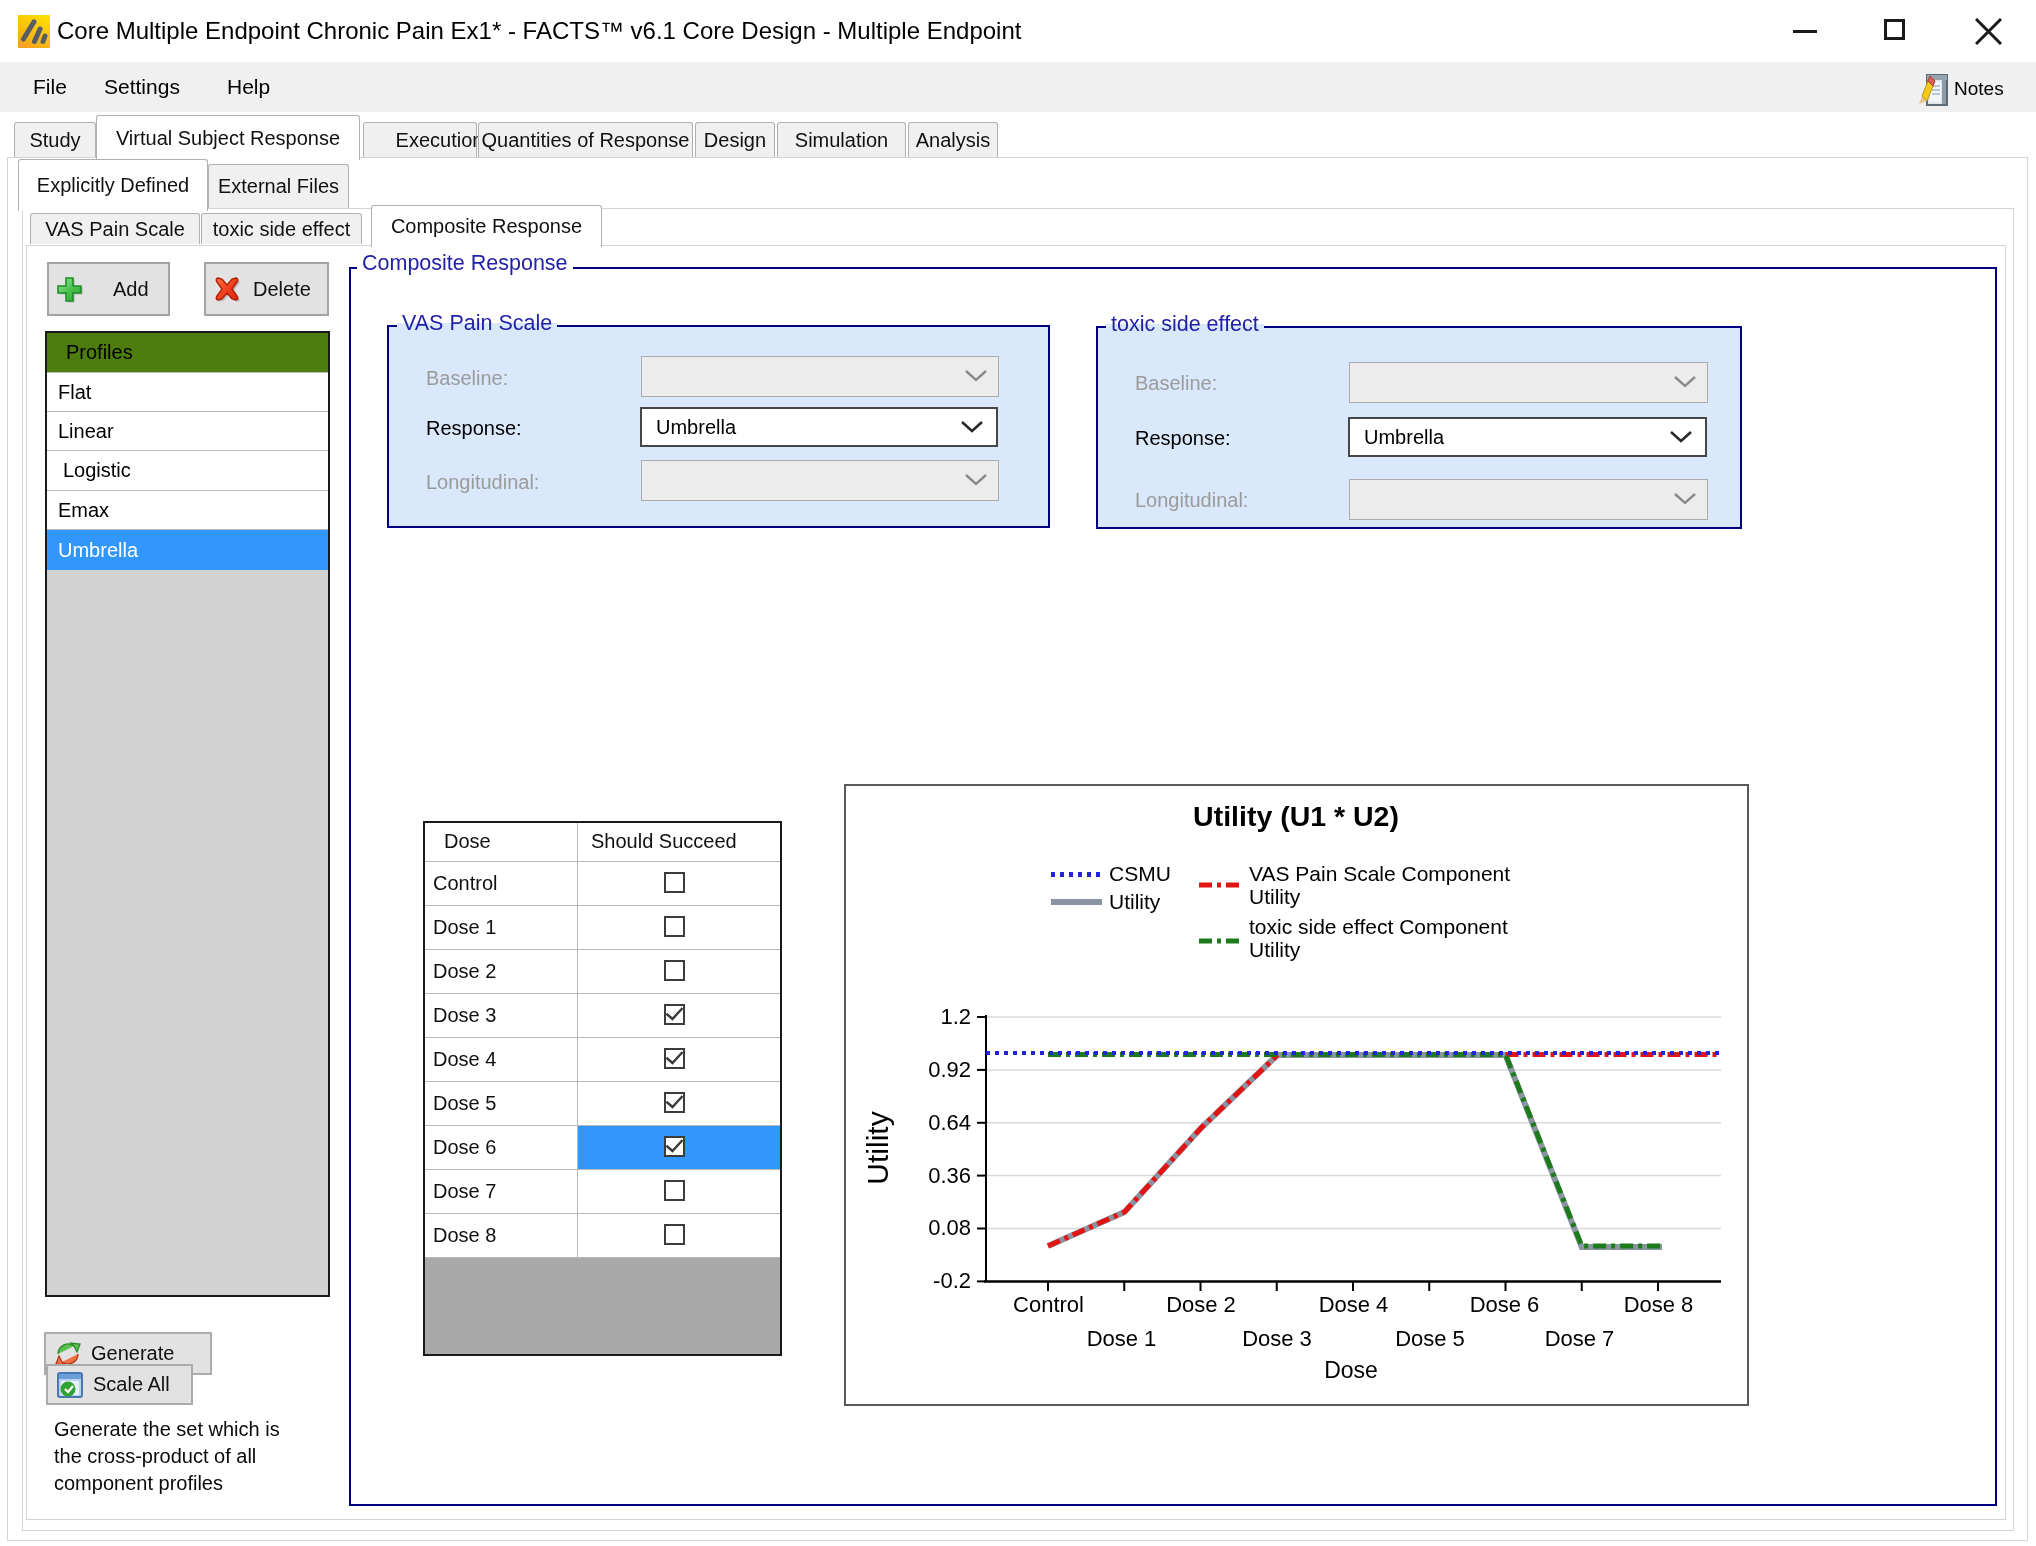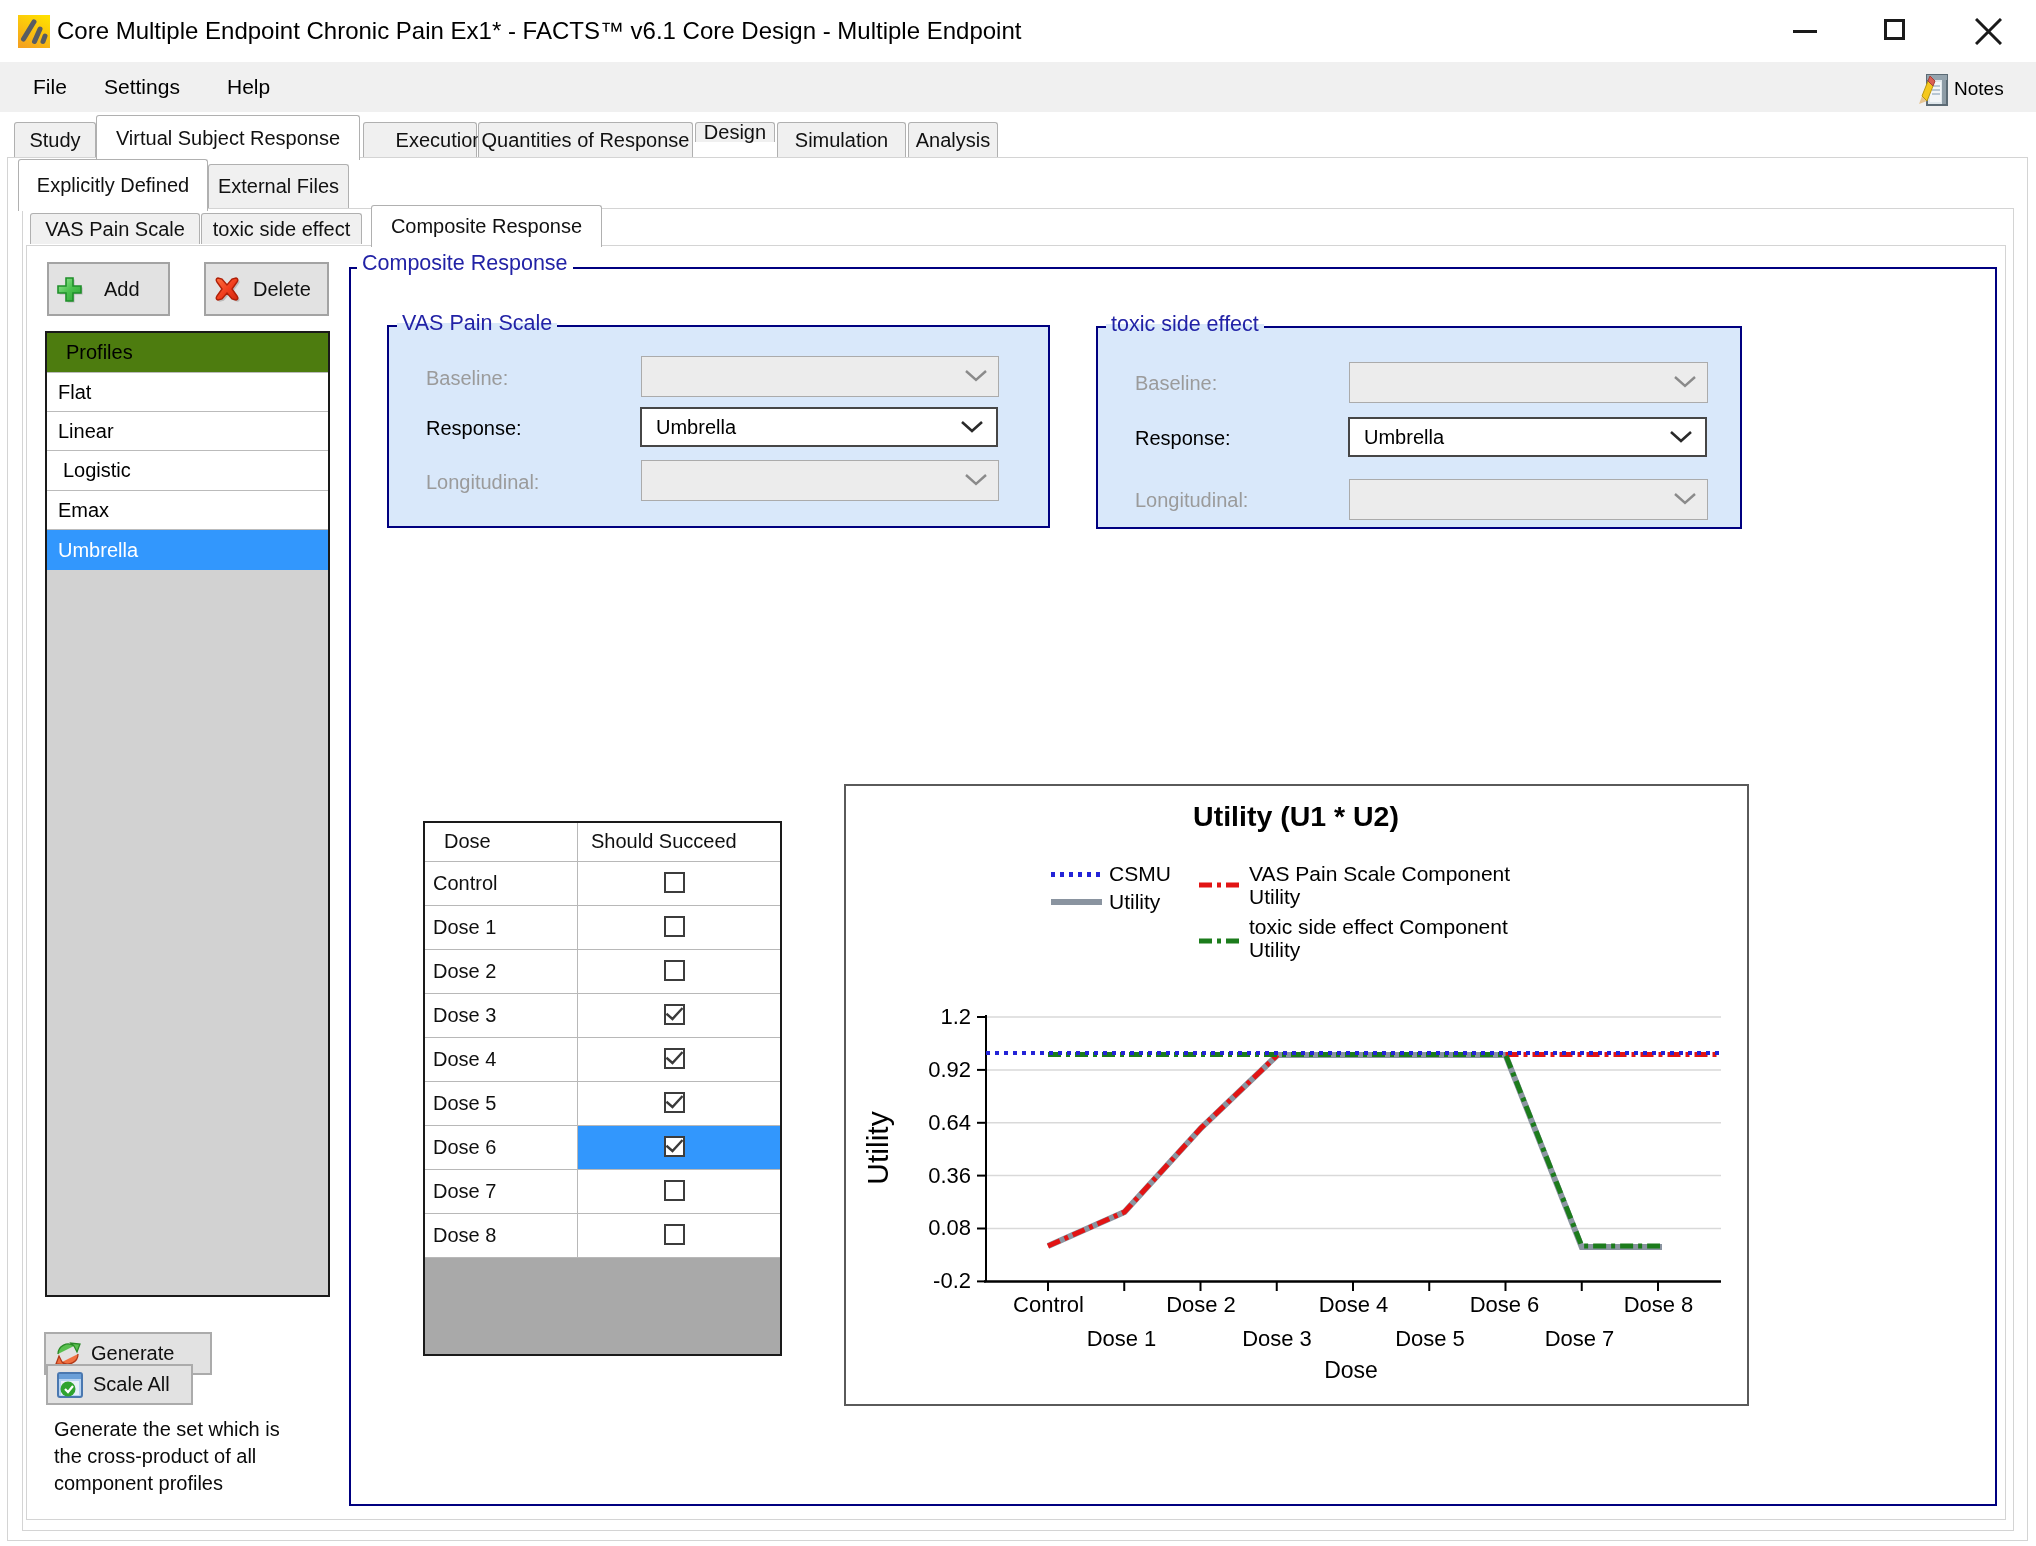--- a/index.html
+++ b/index.html
@@ -66,21 +66,21 @@
   <path d="M4 23 L10 8 L15 13 L9 28 Z" fill="#f5c81d" stroke="#b8960e" stroke-width="1"></path>
   <path d="M10 8 L12 3 L17 8 L15 13 Z" fill="#d96055" stroke="#a84038" stroke-width="1"></path>
 </svg>
 <div class="abs" style="left:1954px;top:78px;font-size:19px;">Notes</div>
 
 <div class="page" style="left:7px;top:157px;width:2021px;height:1384px;"></div>
 <div class="tab" style="left:14px;top:122px;width:82px;height:35px;">Study</div>
 <div class="tab sel" style="left:96px;top:115px;width:264px;height:45px;">Virtual Subject Response</div>
 <div class="tab" style="left:363px;top:122px;width:114px;height:35px;padding-left:39px;">Execution</div>
 <div class="tab" style="left:478px;top:122px;width:215px;height:35px;">Quantities of Response</div>
-<div class="tab" style="left:695px;top:122px;width:80px;height:20px;">Design</div>
+<div class="tab" style="left:695px;top:122px;width:80px;height:35px;">Design</div>
 <div class="tab" style="left:777px;top:122px;width:129px;height:35px;">Simulation</div>
 <div class="tab" style="left:908px;top:122px;width:90px;height:35px;">Analysis</div>
 
 <div class="page" style="left:22px;top:208px;width:1992px;height:1323px;"></div>
 <div class="tab sel" style="left:18px;top:159px;width:190px;height:52px;">Explicitly Defined</div>
 <div class="tab" style="left:208px;top:164px;width:141px;height:44px;">External Files</div>
 
 <div class="page" style="left:26px;top:245px;width:1980px;height:1275px;"></div>
 <div class="tab" style="left:30px;top:213px;width:170px;height:31px;">VAS Pain Scale</div>
 <div class="tab" style="left:201px;top:213px;width:161px;height:31px;">toxic side effect</div>
@@ -91,21 +91,21 @@
     <defs>
         <linearGradient id="gp" x1="0" y1="0" x2="1" y2="1">
       <stop offset="0" stop-color="#9fe89d"></stop>
           <stop offset="0.5" stop-color="#4cc24f"></stop>
           <stop offset="1" stop-color="#2da335"></stop>
         </linearGradient>
       </defs>
     <path d="M12 4 h7 v8 h8 v7 h-8 v8 h-7 v-8 h-8 v-7 h8 z" fill="#9a9a9a" opacity="0.55" transform="translate(1.6,1.6)"></path>
     <path d="M12 4 h7 v8 h8 v7 h-8 v8 h-7 v-8 h-8 v-7 h8 z" fill="url(#gp)" stroke="#1f8f2a" stroke-width="1.6"></path>
   </svg>
-  <span style="margin-left:19px;">Add</span>
+  <span style="margin-left:28px;">Add</span>
 </div>
 <div class="btn" style="left:204px;top:262px;width:125px;height:54px;border-width:2px;border-color:#a3a3a3;">
   <svg style="margin-left:6px;" width="31" height="31" viewBox="0 0 31 31">
     <defs>
         <linearGradient id="gx" x1="0" y1="0" x2="1" y2="1">
       <stop offset="0" stop-color="#ff7040"></stop>
           <stop offset="0.55" stop-color="#f03c1c"></stop>
           <stop offset="1" stop-color="#d32a10"></stop>
         </linearGradient>
       </defs>

